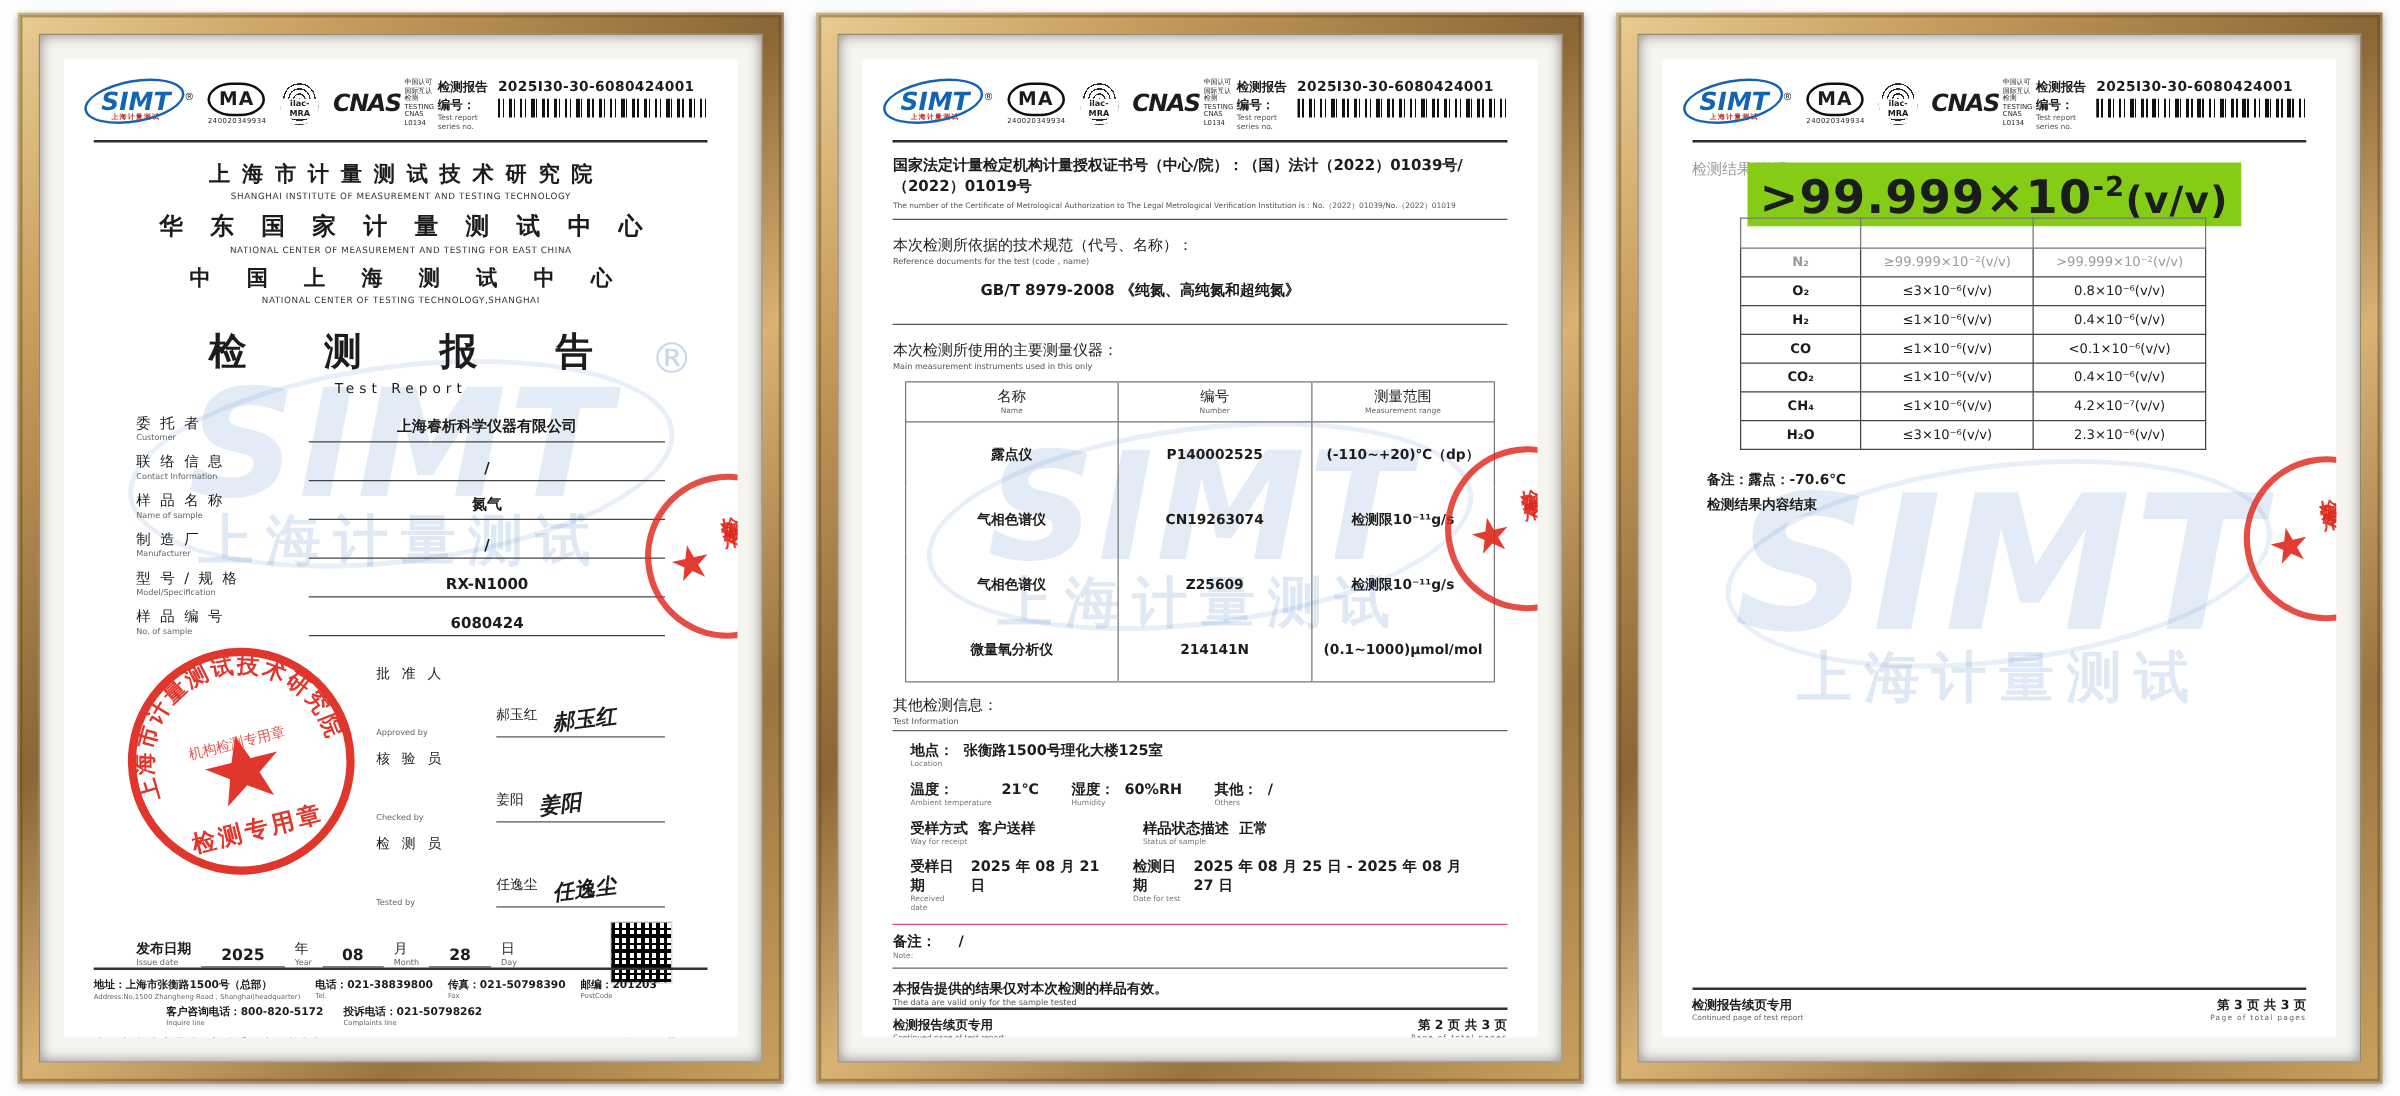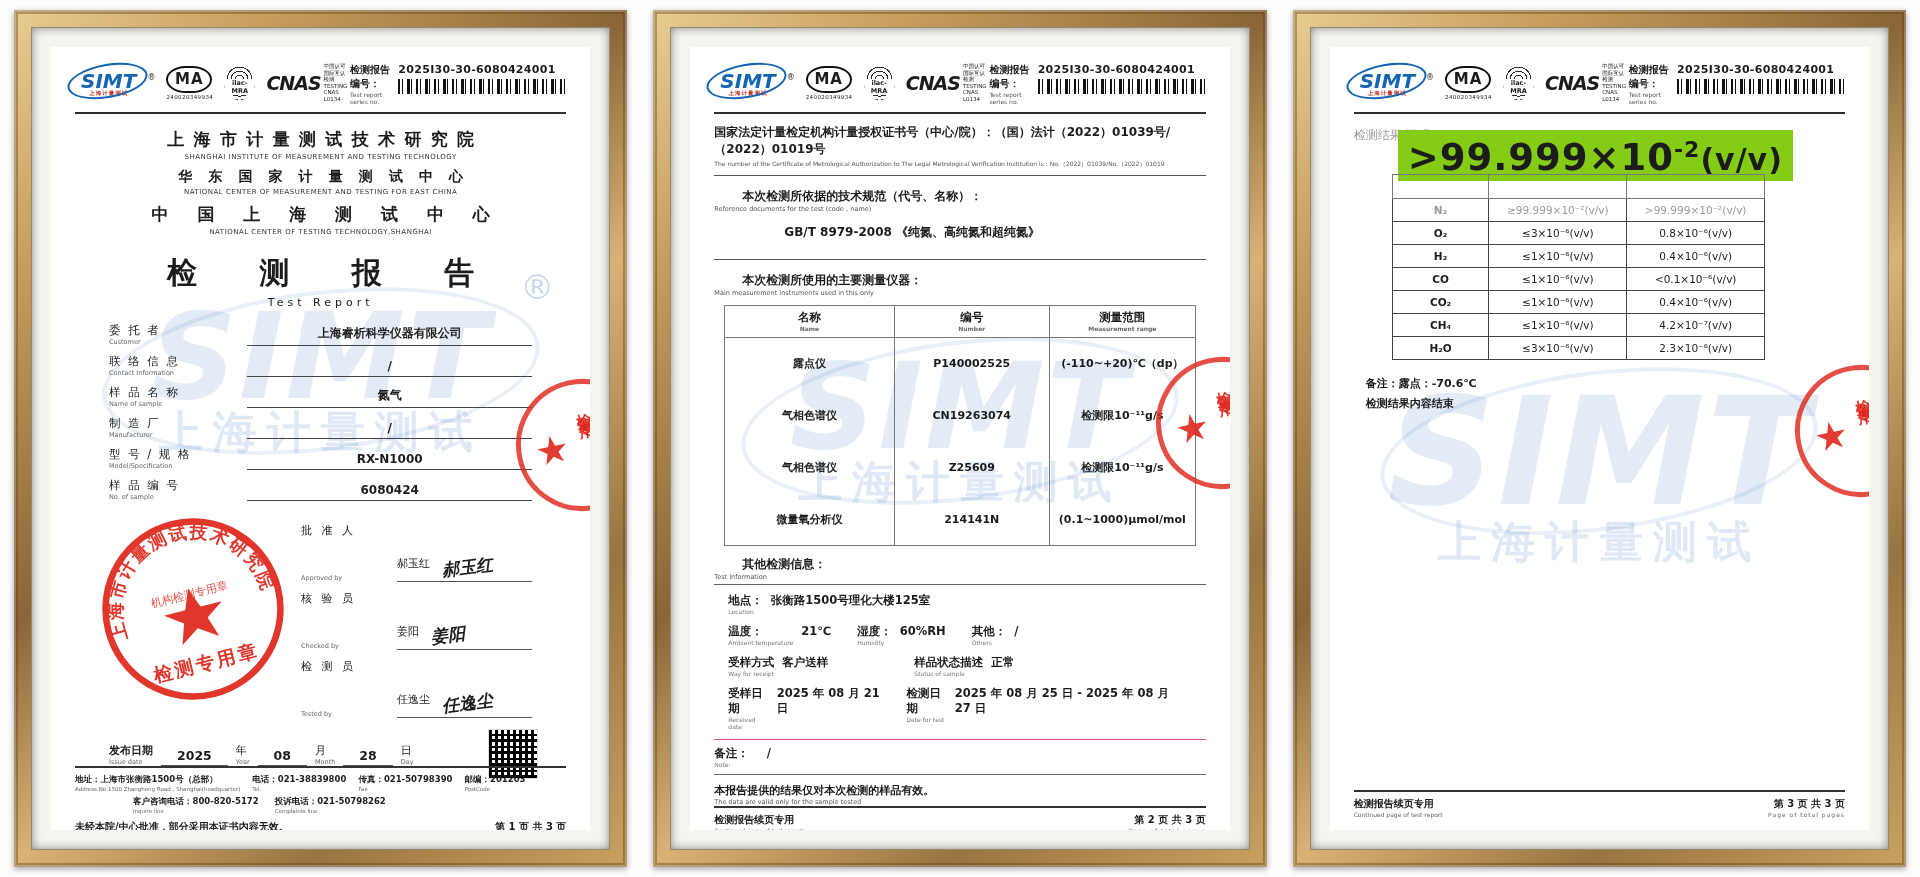--- a/index.html
+++ b/index.html
@@ -43,21 +43,21 @@
   .wm { position:absolute; left:0; right:0; top:250px; text-align:center; pointer-events:none; z-index:0; }
   .wm .swoosh { position:absolute; left:50%; top:-6px; width:440px; height:160px; margin-left:-220px; border:4px solid rgba(26,100,183,.10); border-radius:50%; transform:rotate(-7deg); }
   .wm .wm-simt { font-size:120px; font-weight:800; font-style:italic; color:rgba(26,100,183,.12); line-height:1; letter-spacing:2px; }
   .wm .wm-cn { font-size:44px; font-weight:700; color:rgba(26,100,183,.14); letter-spacing:10px; margin-top:-14px; }
   .wm .wm-reg { position:absolute; right:36px; top:-30px; font-size:34px; color:rgba(26,100,183,.25); }
   .z { position:relative; z-index:1; }
 
   
   .org { text-align:center; margin-top:4px; }
   .org .zh1 { font-size:17px; font-weight:600; letter-spacing:.55em; margin-right:-.55em; }
-  .org .zh2 { font-size:14px; font-weight:600; letter-spacing:1.15em; margin-right:-1.15em; }
+  .org .zh2 { font-size:19px; font-weight:600; letter-spacing:1.15em; margin-right:-1.15em; }
   .org .zh3 { font-size:17px; font-weight:600; letter-spacing:1.7em; margin-right:-1.7em; }
   .org .en { font-size:7px; color:#333; letter-spacing:.5px; margin:2px 0 7px; }
   .t1 { text-align:center; font-size:30px; font-weight:700; letter-spacing:26px; margin:10px 0 2px 26px; }
   .t1en { text-align:center; font-size:11px; letter-spacing:4px; margin-bottom:14px; }
   .fields { margin:0 34px; }
   .frow { display:flex; align-items:flex-end; margin-bottom:8px; }
   .flab { width:138px; flex:none; }
   .flab .zh { font-size:11.5px; letter-spacing:2px; }
   .flab .en { font-size:6.5px; color:#666; }
   .fval { flex:1; text-align:center; border-bottom:1px solid #444; font-size:12px; font-weight:600; padding-bottom:3px; }
@@ -93,26 +93,26 @@
   .stamp-big { position:absolute; left:48px; top:468px; width:188px; height:188px; transform:rotate(-14deg); opacity:.93; z-index:2; }
   .stamp-edge { position:absolute; right:-58px; width:132px; height:132px; border:5px solid rgba(223,39,28,.82); border-radius:50%; z-index:2; transform:rotate(-12deg); }
   .stamp-edge .star { position:absolute; left:14px; top:38px; color:rgba(223,39,28,.9); font-size:38px; }
   .stamp-edge .vlabel { position:absolute; left:58px; top:18px; writing-mode:vertical-rl; font-size:15px; font-weight:700; color:rgba(223,39,28,.9); letter-spacing:4px; }
 
   
   .p2 { font-size:11.5px; }
   .auth { border-bottom:1.5px solid #555; padding-bottom:6px; margin-bottom:12px; }
   .auth .zh { font-size:12px; font-weight:600; }
   .auth .en { font-size:6px; color:#555; margin-top:2px; }
-  .seclab .zh { font-size:12px; font-weight:700;margin-left:28px; }
+  .seclab .zh { font-size:12px; font-weight:400; }
   .seclab .en { font-size:6.5px; color:#555; }
   .refval { text-align:left; margin:10px 0 14px 70px; font-size:12px; font-weight:600; }
   .sep { border-bottom:1.5px solid #555; margin:4px 0 12px; }
   table.inst { width:96%; margin:8px auto 0; border-collapse:collapse; }
-  table.inst th, table.inst td { border-left:1px solid #777; border-right:1px solid #777; text-align:center; font-weight:700; }
+  table.inst th, table.inst td { border-left:1px solid #777; border-right:1px solid #777; text-align:center; font-weight:400; }
   table.inst { border:1px solid #777; }
   table.inst th { border-bottom:1px solid #777; padding:4px 2px 5px; }
   table.inst th .zh { font-size:11.5px; }
   table.inst th .en { font-size:6px; color:#666; }
   table.inst td { height:52px; font-size:11px; font-weight:600; }
   .otherlab { margin-top:10px; border-bottom:1px solid #666; padding-bottom:3px; }
   .inforows { margin:8px 6px 0 14px; }
   .irow { display:flex; margin-bottom:9px; }
   .ilab { margin-right:8px; }
   .ilab .zh { font-size:11.5px; font-weight:600; }

